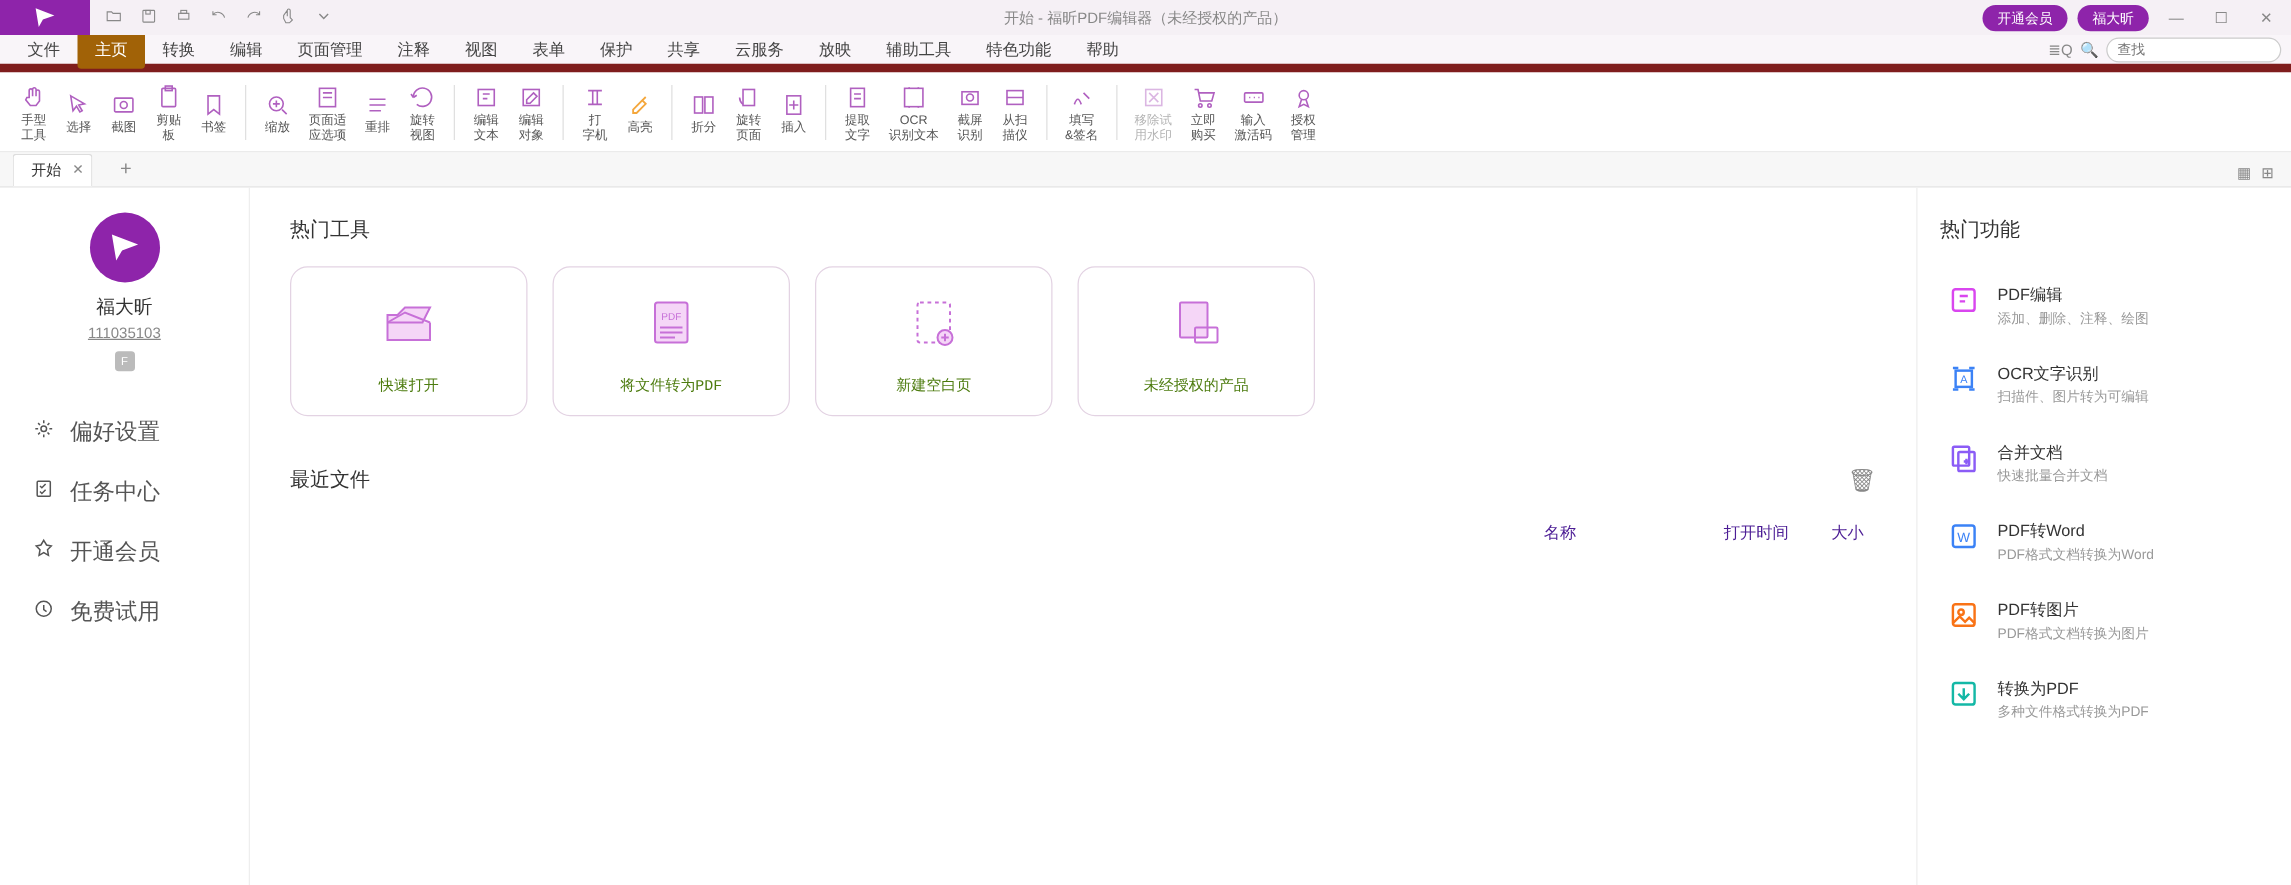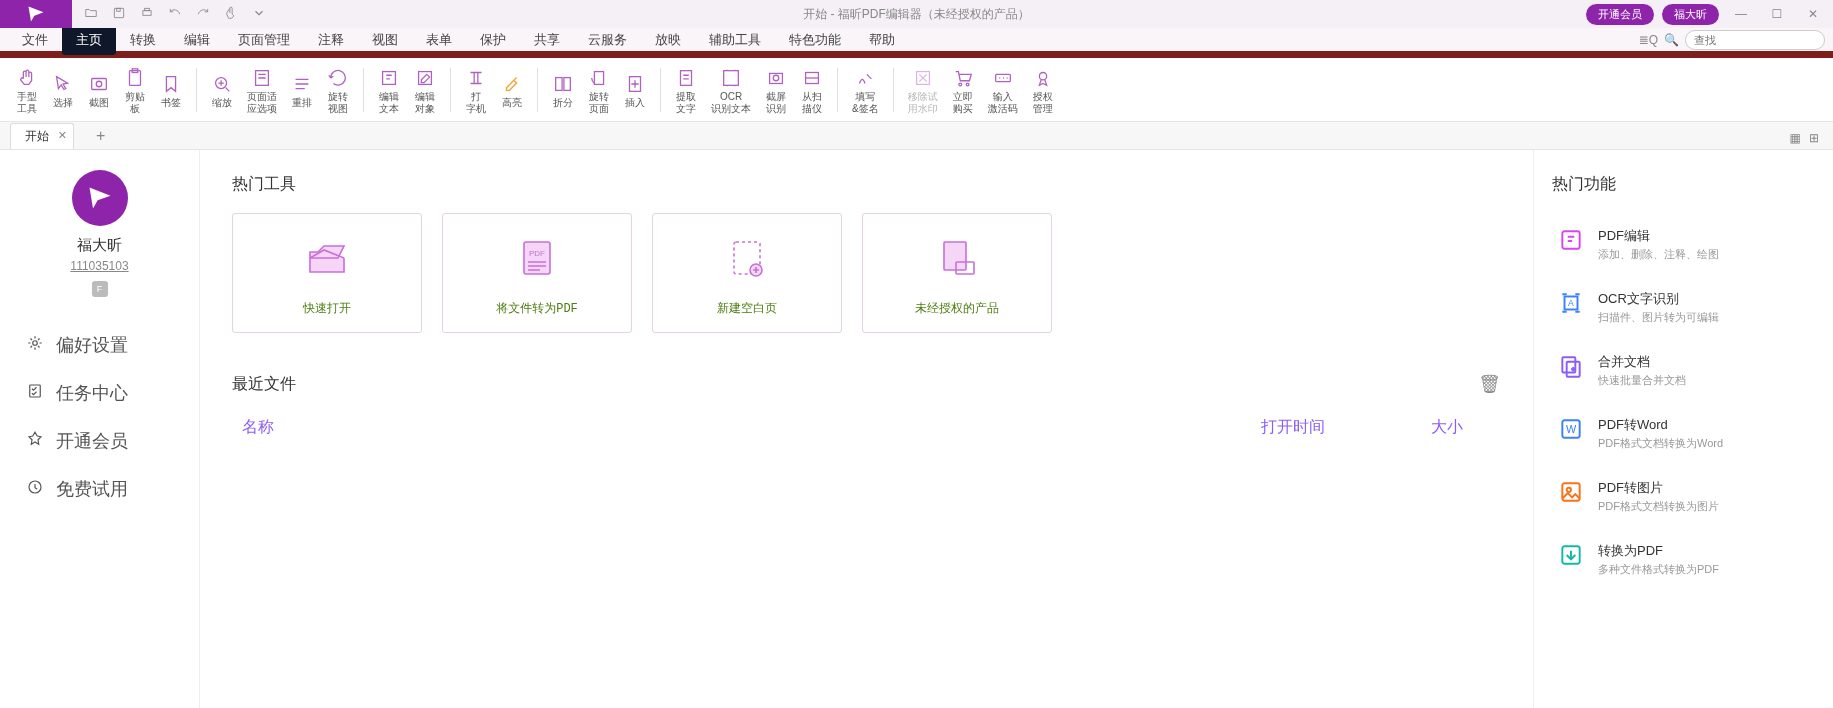--- a/index.html
+++ b/index.html
@@ -12,21 +12,21 @@
 .titlebar .quick-icons svg { width: 14px; height: 14px; stroke: #888; fill: none; }
 .titlebar .title { position: absolute; left: 50%; transform: translateX(-50%); color: #888; font-size: 12px; }
 .titlebar .right { margin-left: auto; display: flex; align-items: center; gap: 8px; padding-right: 6px; }
 .pill { padding: 3px 12px; border-radius: 12px; color: #fff; font-size: 11px; }
 .pill.purple { background: #8e24aa; }
 .win-btn { width: 28px; height: 20px; display: flex; align-items: center; justify-content: center; color: #888; }
 
 
 .menubar { height: 30px; background: #f9f5f9; display: flex; align-items: center; border-bottom: 7px solid #7f1d1d; padding: 0 8px; }
 .menubar .menu-item { padding: 6px 14px; font-size: 13px; color: #444; cursor: pointer; }
-.menubar .menu-item.active { background: #0f172a; color: #fff; border-radius: 3px; }
+.menubar .menu-item.active { background: #a16207; color: #fff; border-radius: 3px; }
 .menubar .spacer { flex: 1; }
 .menubar .search { width: 140px; height: 20px; border: 1px solid #ccc; border-radius: 10px; padding: 0 8px; font-size: 11px; background: #fff; }
 .search-wrap { display: flex; align-items: center; gap: 6px; }
 
 
 .ribbon { height: 64px; background: #fff; display: flex; align-items: center; padding: 4px 10px; border-bottom: 1px solid #e5e5e5; gap: 2px; }
 .ribbon .tool { display: flex; flex-direction: column; align-items: center; justify-content: center; min-width: 32px; padding: 2px 6px; cursor: pointer; }
 .ribbon .tool.disabled { opacity: 0.45; }
 .ribbon .tool .icon-slot { height: 26px; display: flex; align-items: center; justify-content: center; }
 .ribbon .tool .label { font-size: 10px; color: #555; line-height: 12px; text-align: center; white-space: pre; }
@@ -49,26 +49,26 @@
 .userid { font-size: 12px; color: #888; margin-bottom: 8px; text-decoration: underline; }
 .verify { width: 16px; height: 16px; background: #bbb; border-radius: 3px; color: #fff; font-size: 9px; display: flex; align-items: center; justify-content: center; margin-bottom: 24px; }
 .sidebar-nav { width: 100%; padding: 0 18px; }
 .side-item { display: flex; align-items: center; gap: 12px; padding: 12px 8px; font-size: 18px; color: #555; cursor: pointer; }
 .side-item svg { width: 18px; height: 18px; stroke: #555; fill: none; }
 
 
 .main { flex: 1; padding: 24px 32px; overflow: auto; }
 .section-title { font-size: 16px; color: #333; margin-bottom: 18px; }
 .cards { display: flex; gap: 20px; margin-bottom: 40px; }
-.card { width: 190px; height: 120px; border: 1px solid #e3d3e3; border-radius: 3px; display: flex; flex-direction: column; align-items: center; justify-content: center; gap: 14px; cursor: pointer; }
+.card { width: 190px; height: 120px; border: 1px solid #e3d3e3; border-radius: 14px; display: flex; flex-direction: column; align-items: center; justify-content: center; gap: 14px; cursor: pointer; }
 .card .card-icon { height: 56px; display: flex; align-items: center; }
 .card .card-label { font-size: 12px; color: #4d7c0f; font-family: Liberation Mono, monospace; }
 
 .recent-head { display: flex; align-items: center; justify-content: space-between; margin-bottom: 14px; }
-.recent-cols { display: flex; font-size: 16px; color: #8b5cf6; padding: 8px 10px; }
+.recent-cols { display: flex; font-size: 13px; color: #4c1d95; padding: 8px 10px; text-align: right; }
 .recent-cols .col-name { flex: 1; }
 .recent-cols .col-time { width: 170px; }
 .recent-cols .col-size { width: 60px; }
 
 
 .rightpanel { width: 300px; border-left: 1px solid #eee; padding: 24px 18px; }
 .feat-item { display: flex; gap: 14px; padding: 14px 6px; cursor: pointer; }
 .feat-icon { width: 26px; height: 26px; flex-shrink: 0; }
 .feat-title { font-size: 13px; color: #333; margin-bottom: 2px; }
 .feat-sub { font-size: 11px; color: #999; }

